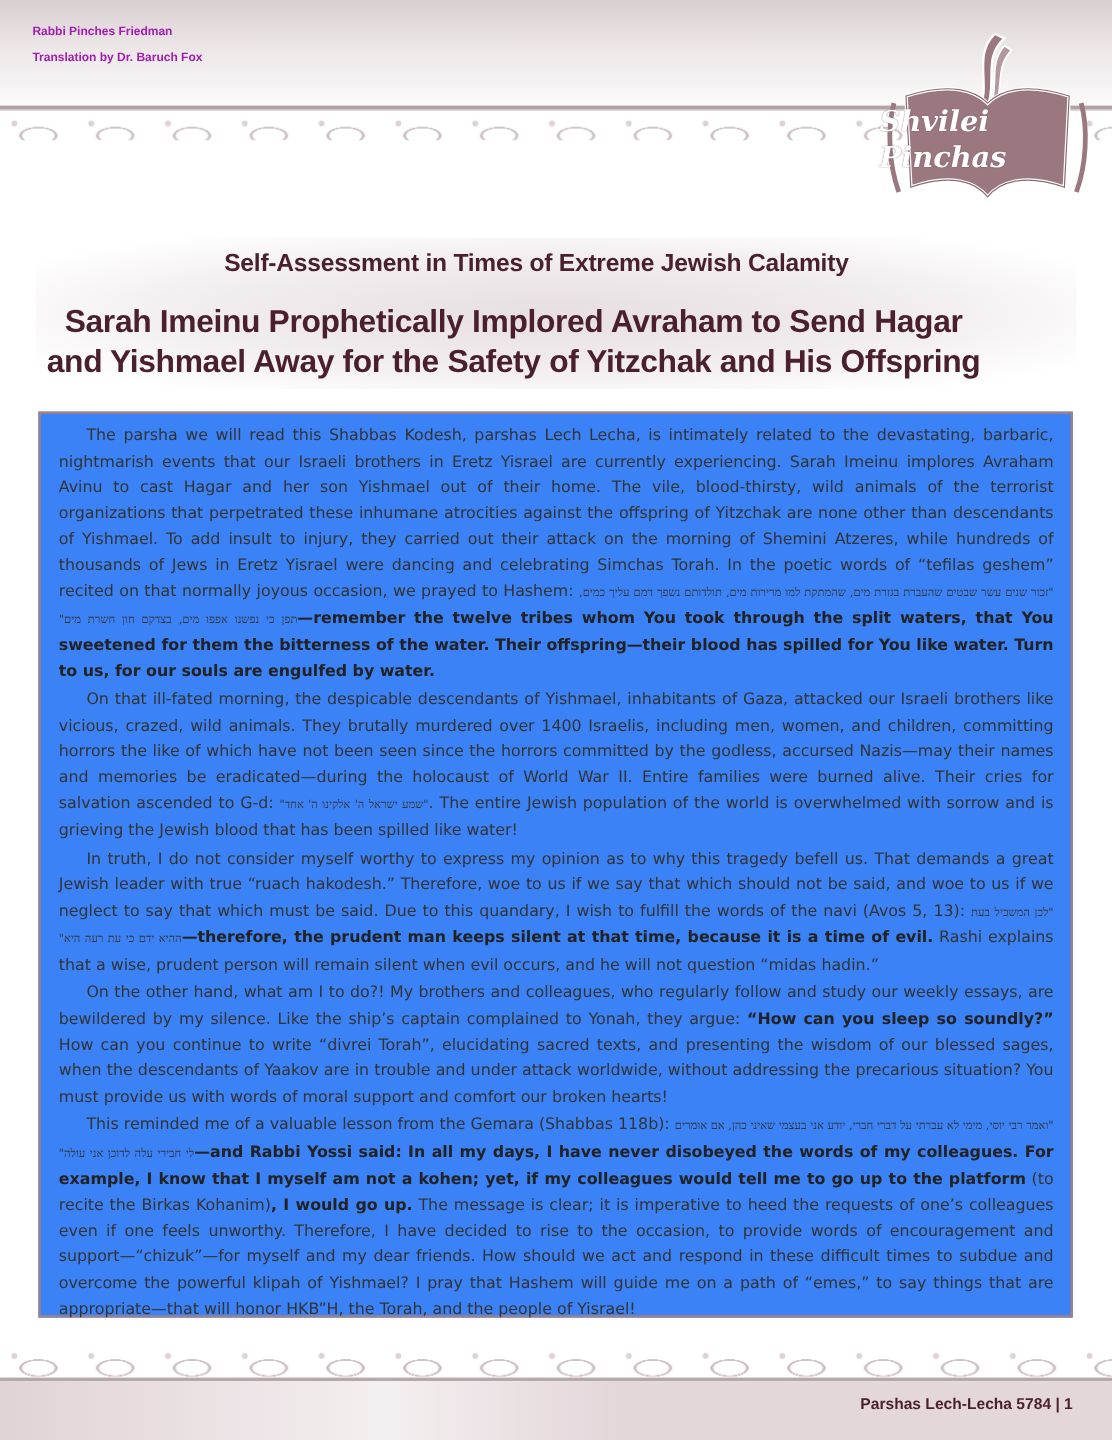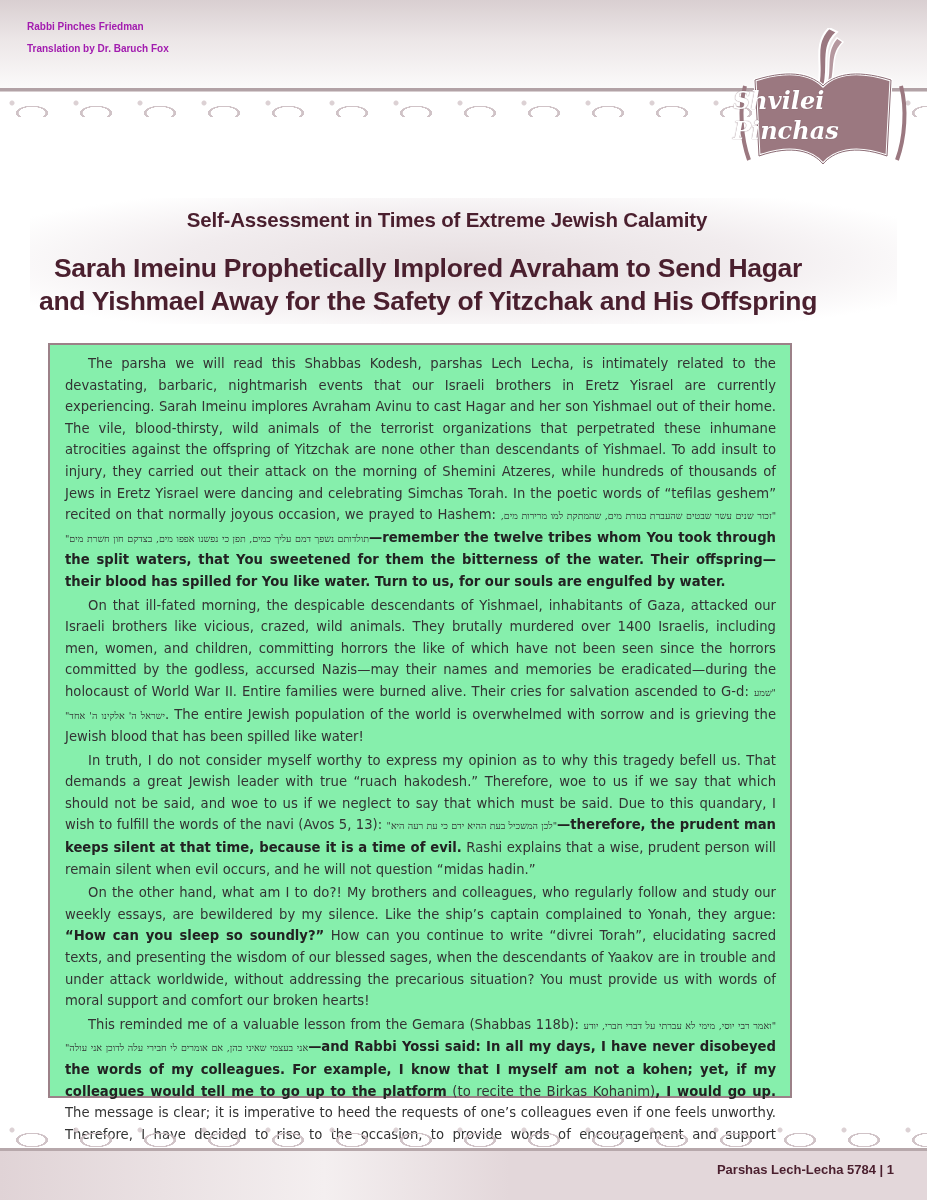--- a/index.html
+++ b/index.html
@@ -50,22 +50,22 @@
     font-family: "Liberation Sans", sans-serif; font-weight: bold;
     font-size: 20.5px; color: #4a1f2e; letter-spacing: -0.2px;
   }
   .main-title {
     position: absolute; left: 0; top: 252px; width: 784px; text-align: center;
     font-family: "Liberation Sans", sans-serif; font-weight: bold;
     font-size: 26.5px; line-height: 33px; color: #4a1f2e; letter-spacing: -0.3px; margin-left: 36px;
   }
 
   .content-box {
-    position: absolute; left: 48px; top: 343px; width: 744px; height: 755px;
-    background: #86efac; border: 2px solid #9c8188;
+    position: absolute; left: 32px; top: 343px; width: 862px; height: 755px;
+    background: #3b82f6; border: 2px solid #9c8188;
     padding: 8px 14px 0 15px;
     font-family: "DejaVu Sans", sans-serif; font-size: 13.2px; line-height: 21.6px;
     color: #333333; text-align: justify;
   }
   .para { text-indent: 23px; margin-bottom: 2px; }
   .para b { font-weight: bold; color: #222; }
   .heb { font-family: "DejaVu Serif", serif; font-size: 9.5px; color: #333; direction: rtl; unicode-bidi: isolate; }
 
   .footer-rule {
     position: absolute; left: 0; top: 1148px; width: 927px; height: 3px; background: #b7a8ab;

